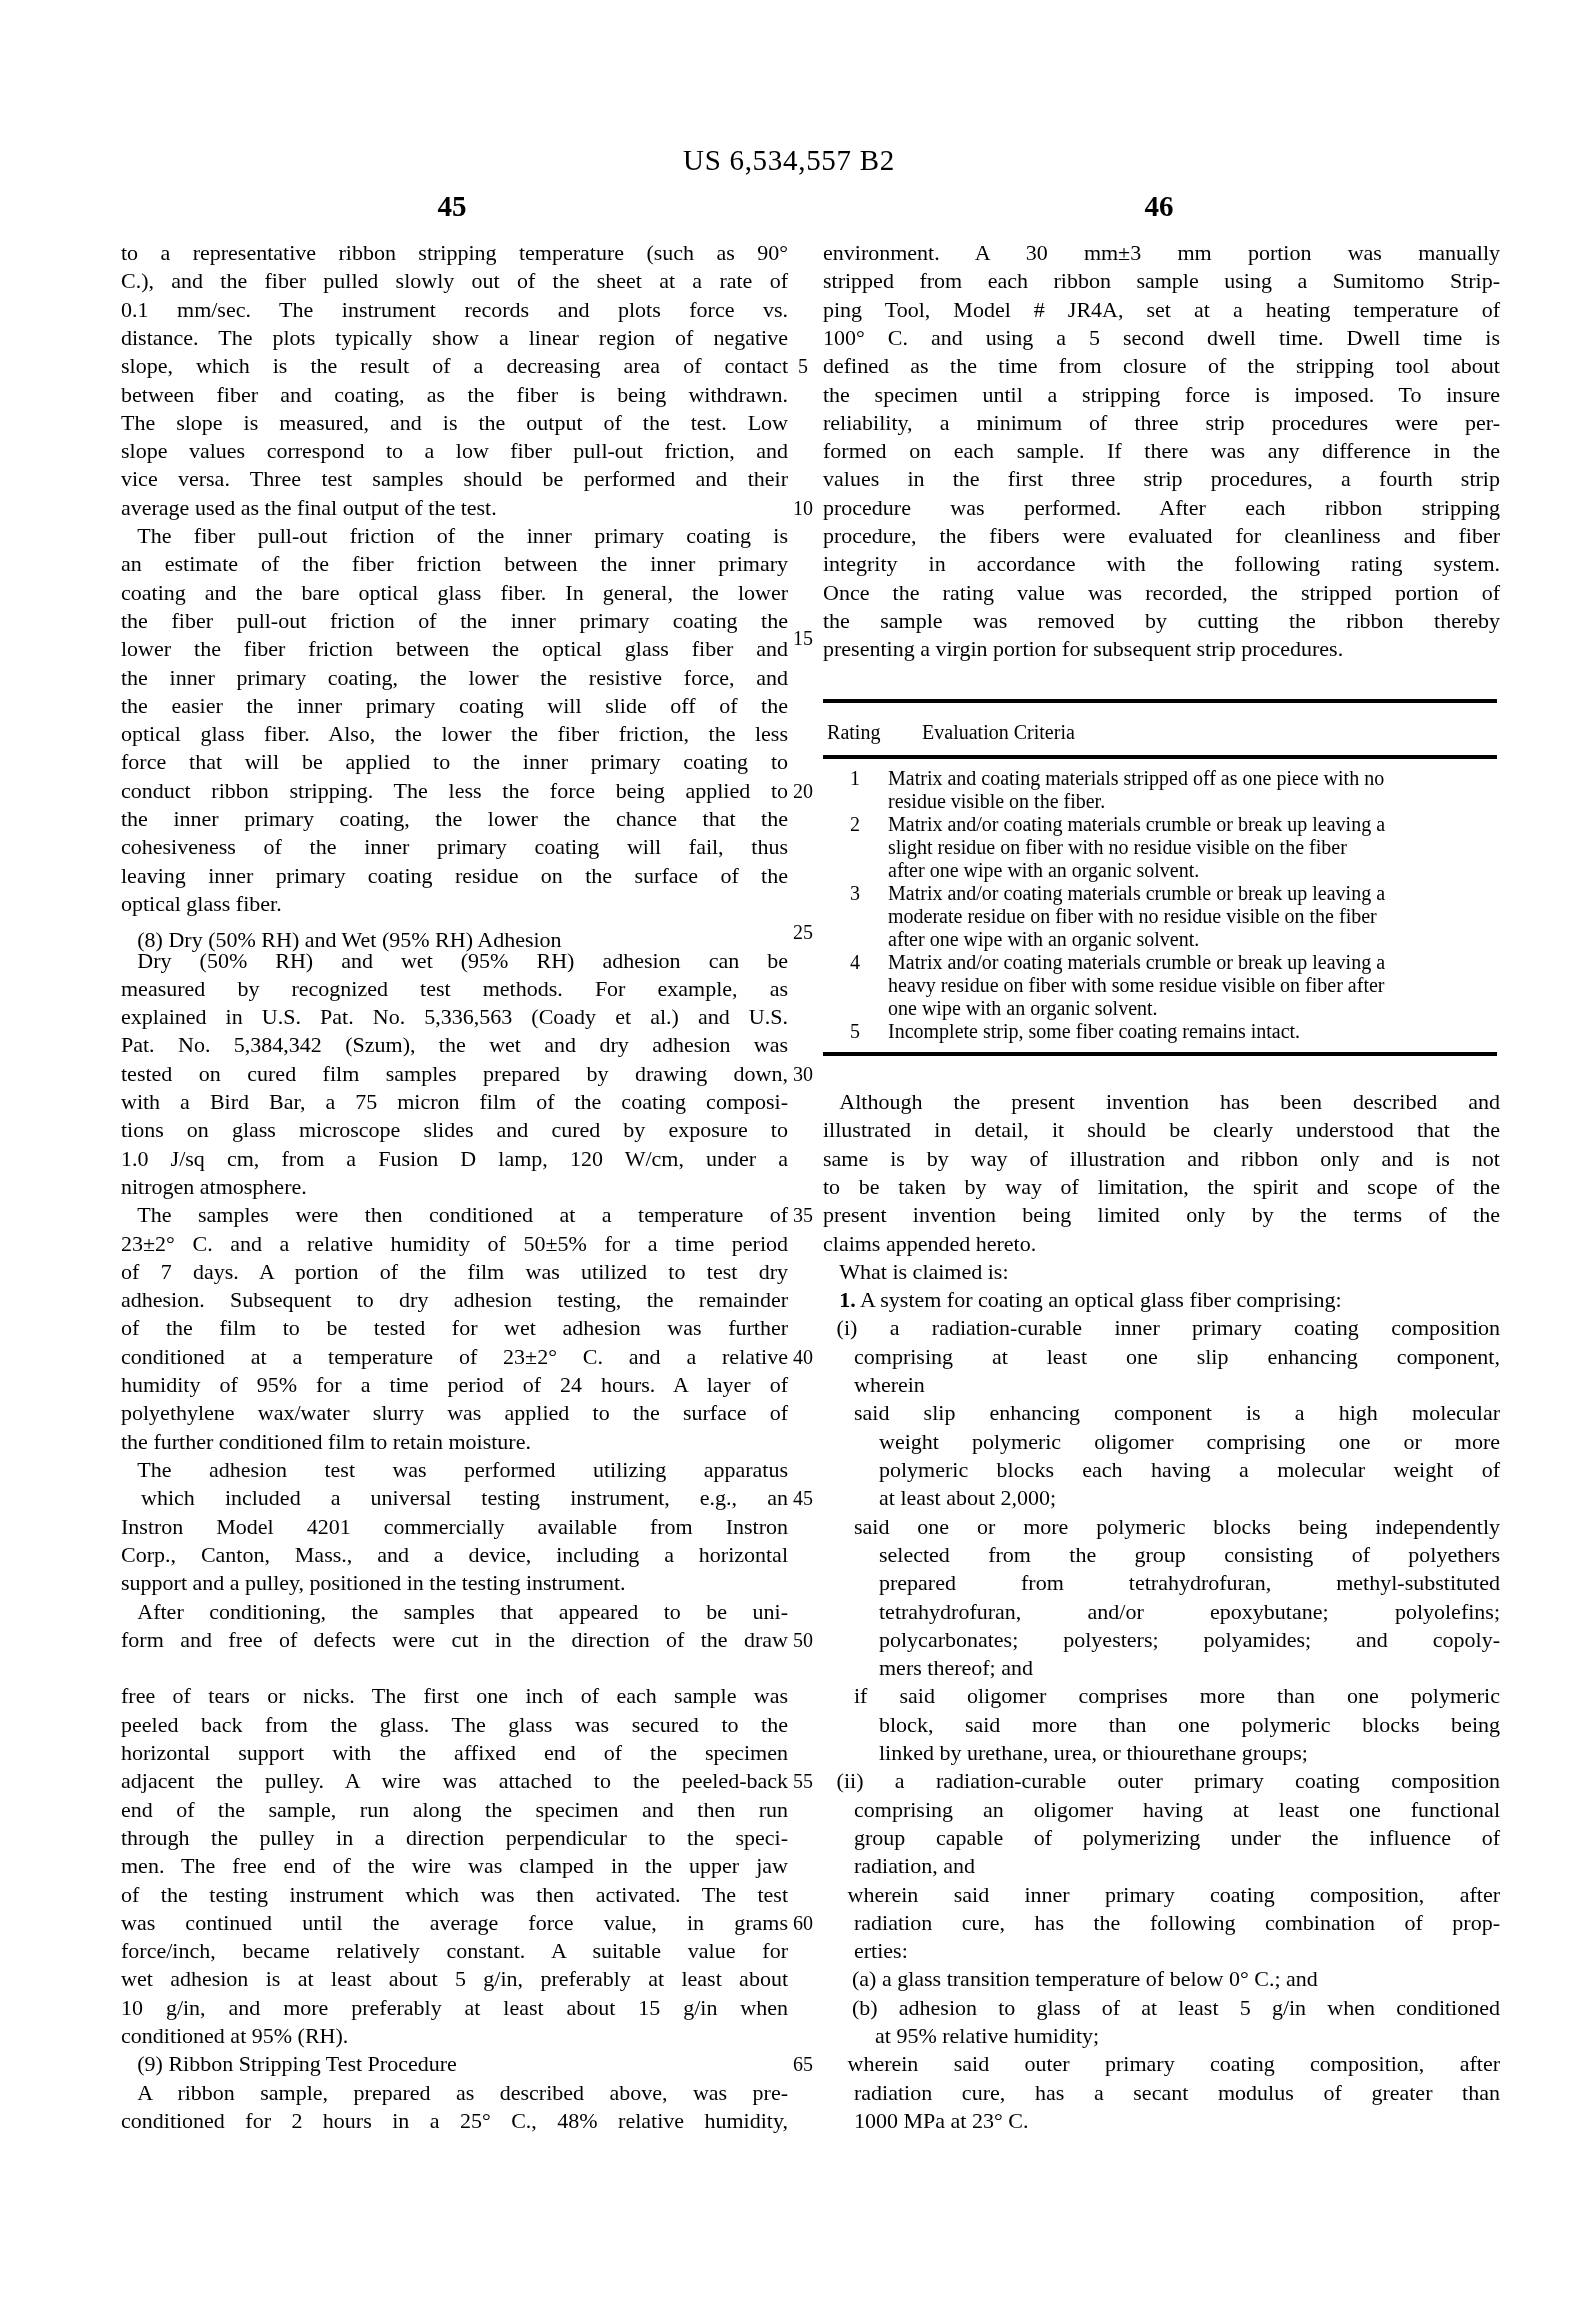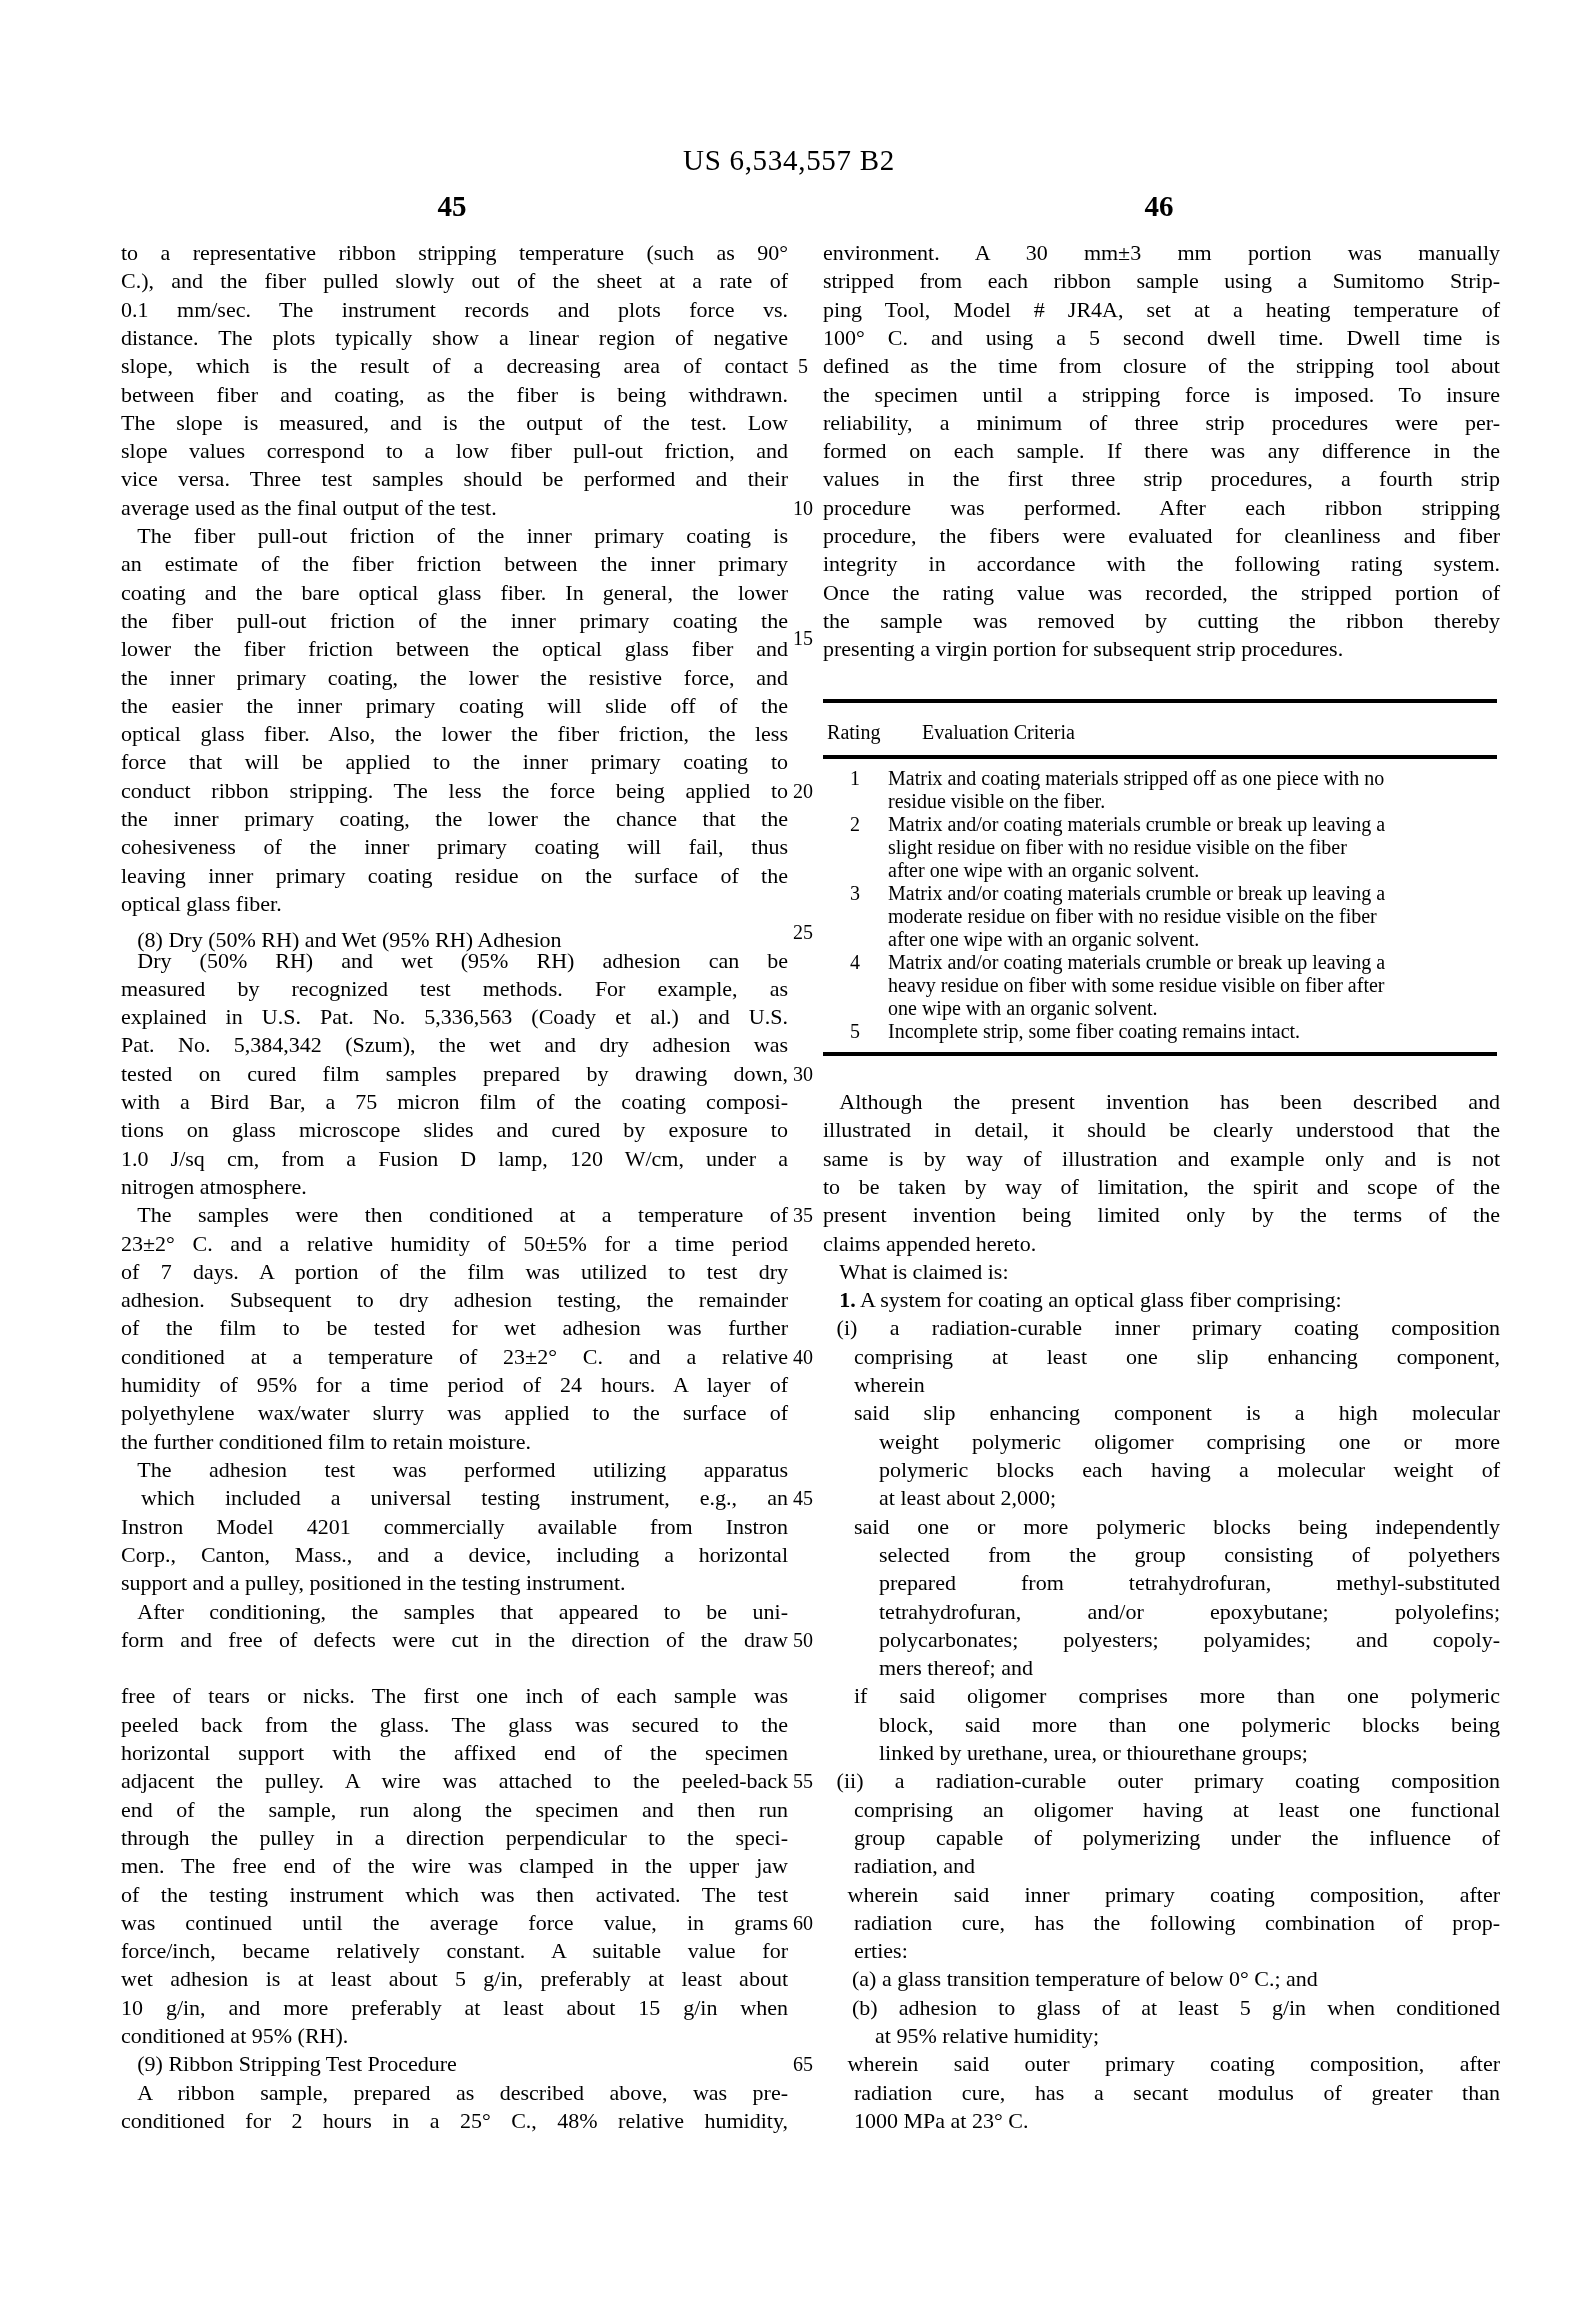--- a/index.html
+++ b/index.html
@@ -211,21 +211,21 @@
             <div class="td-criteria">
               <div class="cline">Incomplete strip, some fiber coating remains intact.</div>
             </div>
           </div>
         </div>
     </div>
 
     <div id="right-bottom">
         <div class="tline just" style="top: 849px; padding-left: 16.3px;">Although the present invention has been described and</div>
         <div class="tline just" style="top: 877px; padding-left: 0px;">illustrated in detail, it should be clearly understood that the</div>
-        <div class="tline just" style="top: 906px; padding-left: 0px;">same is by way of illustration and example only and is not</div>
+        <div class="tline just" style="top: 906px; padding-left: 0px;">same is by way of illustration and ribbon only and is not</div>
         <div class="tline just" style="top: 934px; padding-left: 0px;">to be taken by way of limitation, the spirit and scope of the</div>
         <div class="tline just" style="top: 962px; padding-left: 0px;">present invention being limited only by the terms of the</div>
         <div class="tline last" style="top: 991px; padding-left: 0px;">claims appended hereto.</div>
         <div class="tline last" style="top: 1019px; padding-left: 16.3px;">What is claimed is:</div>
         <div class="tline last" style="top: 1047px; padding-left: 16.3px;"><b>1.</b> A system for coating an optical glass fiber comprising:</div>
         <div class="tline just" style="top: 1075px; padding-left: 13.6px;">(i) a radiation-curable inner primary coating composition</div>
         <div class="tline just" style="top: 1104px; padding-left: 31px;">comprising at least one slip enhancing component,</div>
         <div class="tline last" style="top: 1132px; padding-left: 31px;">wherein</div>
         <div class="tline just" style="top: 1160px; padding-left: 31px;">said slip enhancing component is a high molecular</div>
         <div class="tline just" style="top: 1189px; padding-left: 56px;">weight polymeric oligomer comprising one or more</div>

